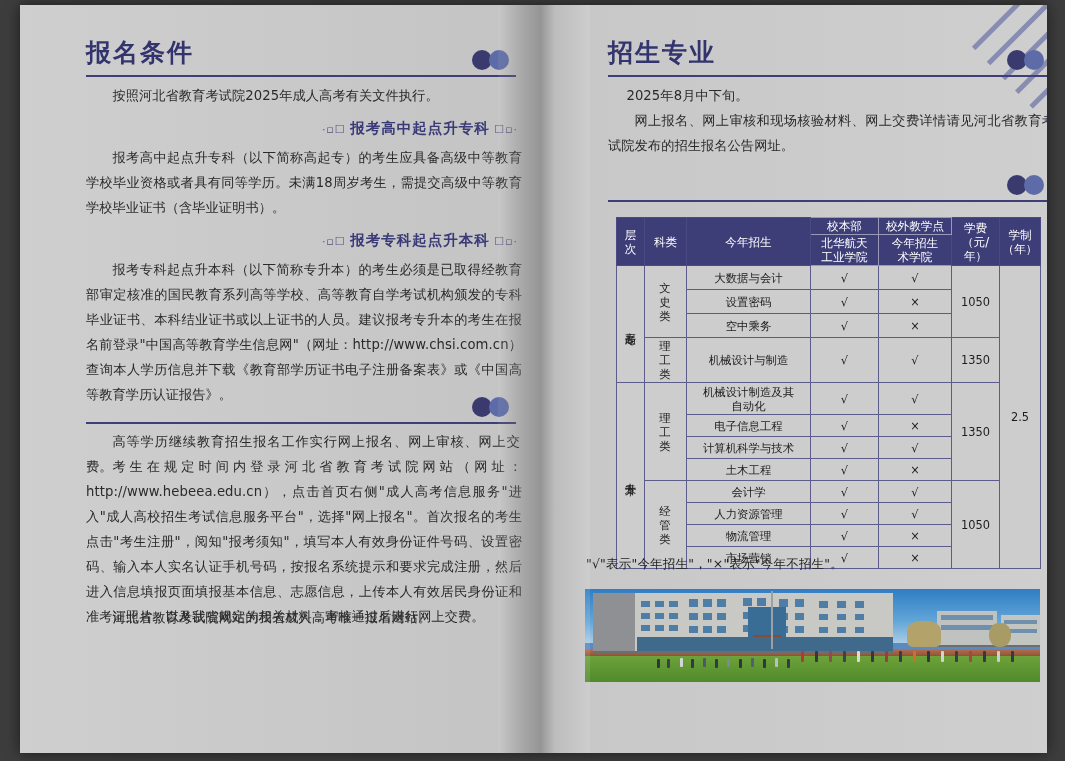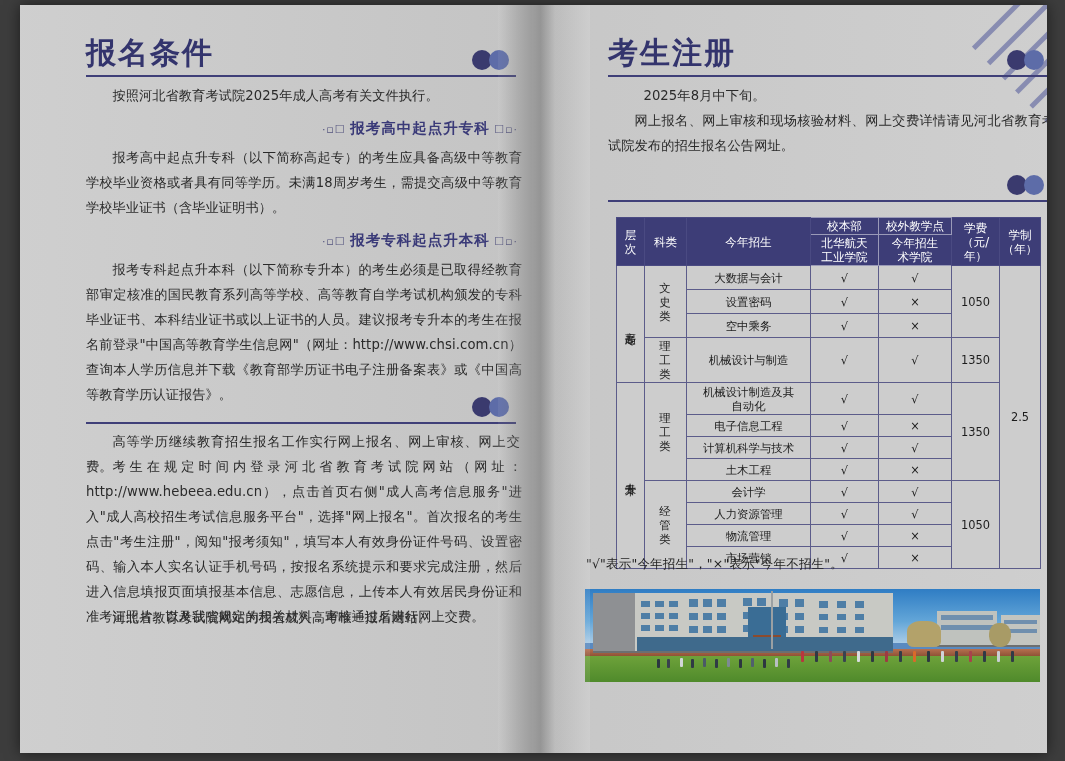--- a/index.html
+++ b/index.html
@@ -82,21 +82,21 @@
     width: 430px;
   }
   .sec-head {
     position: relative;
     border-bottom: 2.2px solid #3f3f78;
     padding-bottom: 4px;
     height: 34px;
   }
   .sec-title {
     font-family: "DejaVu Sans", "Liberation Sans", sans-serif;
-    font-size: 30px;
+    font-size: 25px;
     font-weight: bold;
     color: #33346d;
     letter-spacing: 2px;
     line-height: 32px;
   }
   .dots {
     position: absolute;
     right: 0px; bottom: 5px;
     width: 44px; height: 20px;
   }
@@ -267,29 +267,29 @@
             <line x1="94" y1="182" x2="255" y2="21"></line>
             <line x1="118" y1="188" x2="275" y2="31"></line>
           </g>
         </svg>
       </div>
 
       <div class="content">
 
         <div class="sec" style="left:76px; top:32px; width:443px;">
           <div class="sec-head">
-            <div class="sec-title">考生注册</div>
+            <div class="sec-title">招生专业</div>
             <div class="dots">
               <span class="dot dot-a"></span>
               <span class="dot dot-b"></span>
             </div>
           </div>
         </div>
 
-        <div class="para indent" style="position:absolute; left:85px; top:78px; width:443px;">2025年8月中下旬。</div>
+        <div class="para indent" style="position:absolute; left:68px; top:78px; width:443px;">2025年8月中下旬。</div>
 
         <div class="para indent" style="position:absolute; left:76px; top:103px; width:447px;">网上报名、网上审核和现场核验材料、网上交费详情请见河北省教育考试院发布的招生报名公告网址。</div>
 
         <div class="sec" style="left:76px; top:157px; width:443px;">
           <div class="sec-head">
             <div class="dots">
               <span class="dot dot-a"></span>
               <span class="dot dot-b"></span>
             </div>
           </div>

